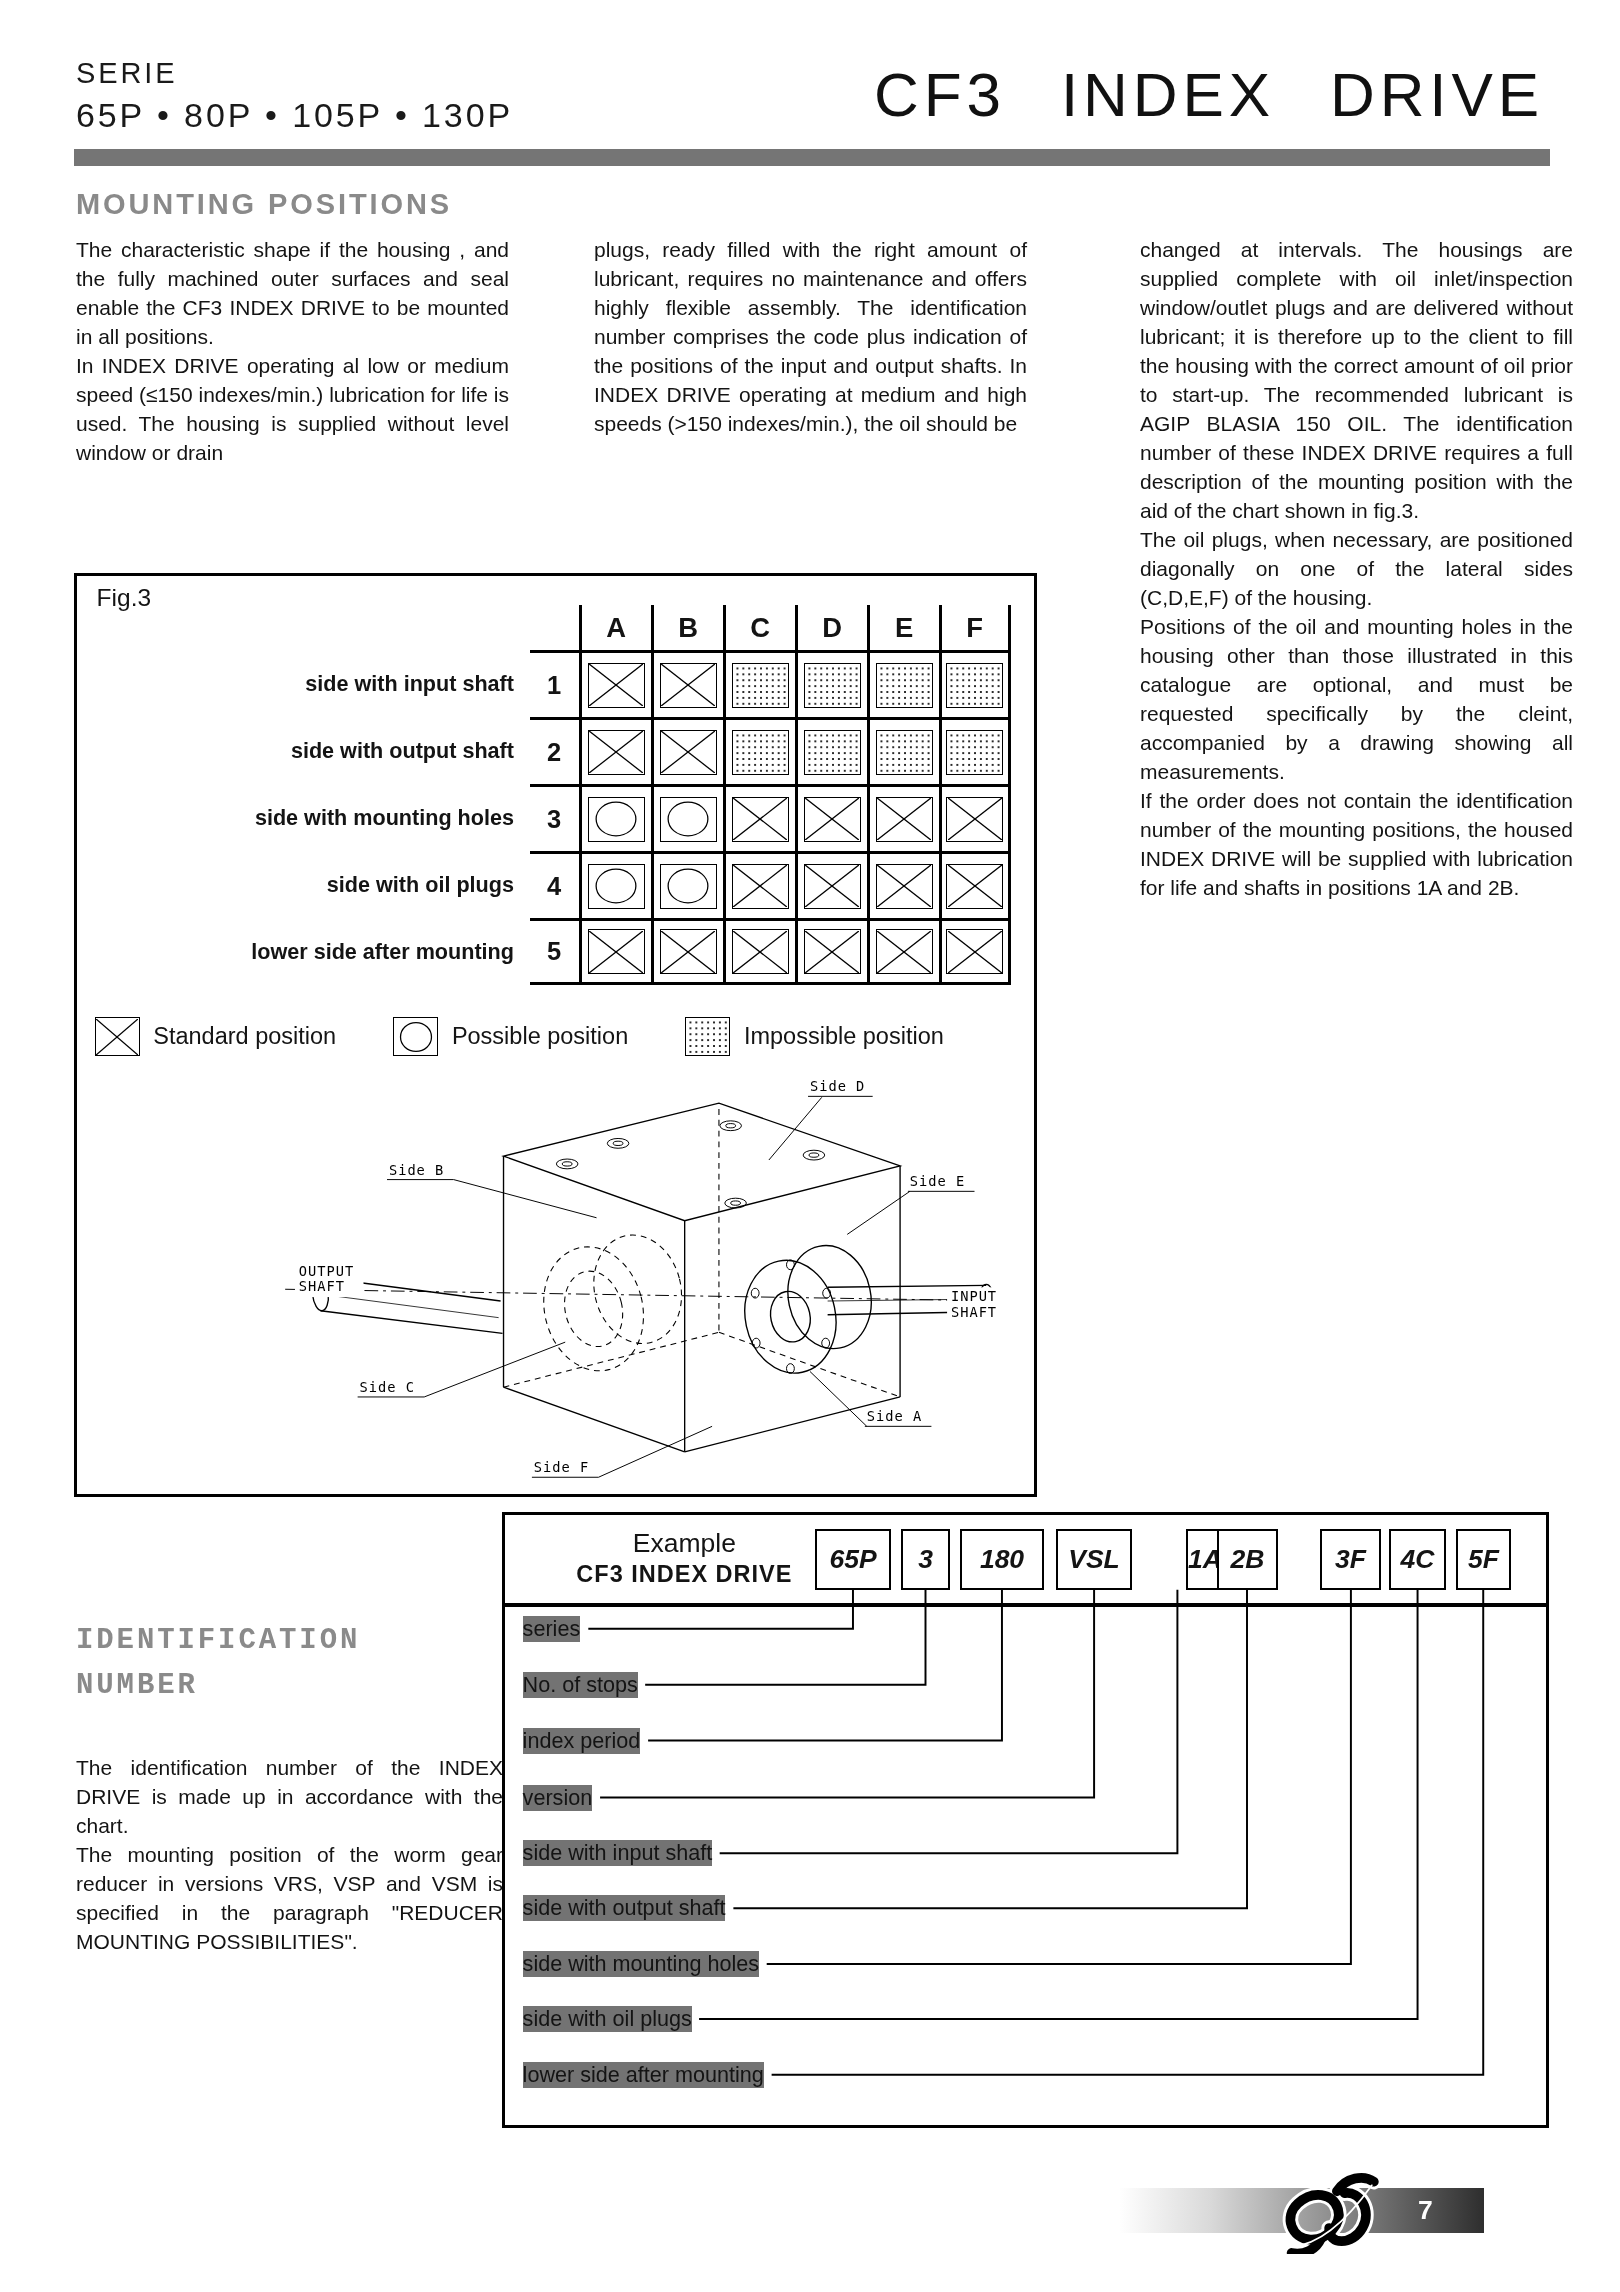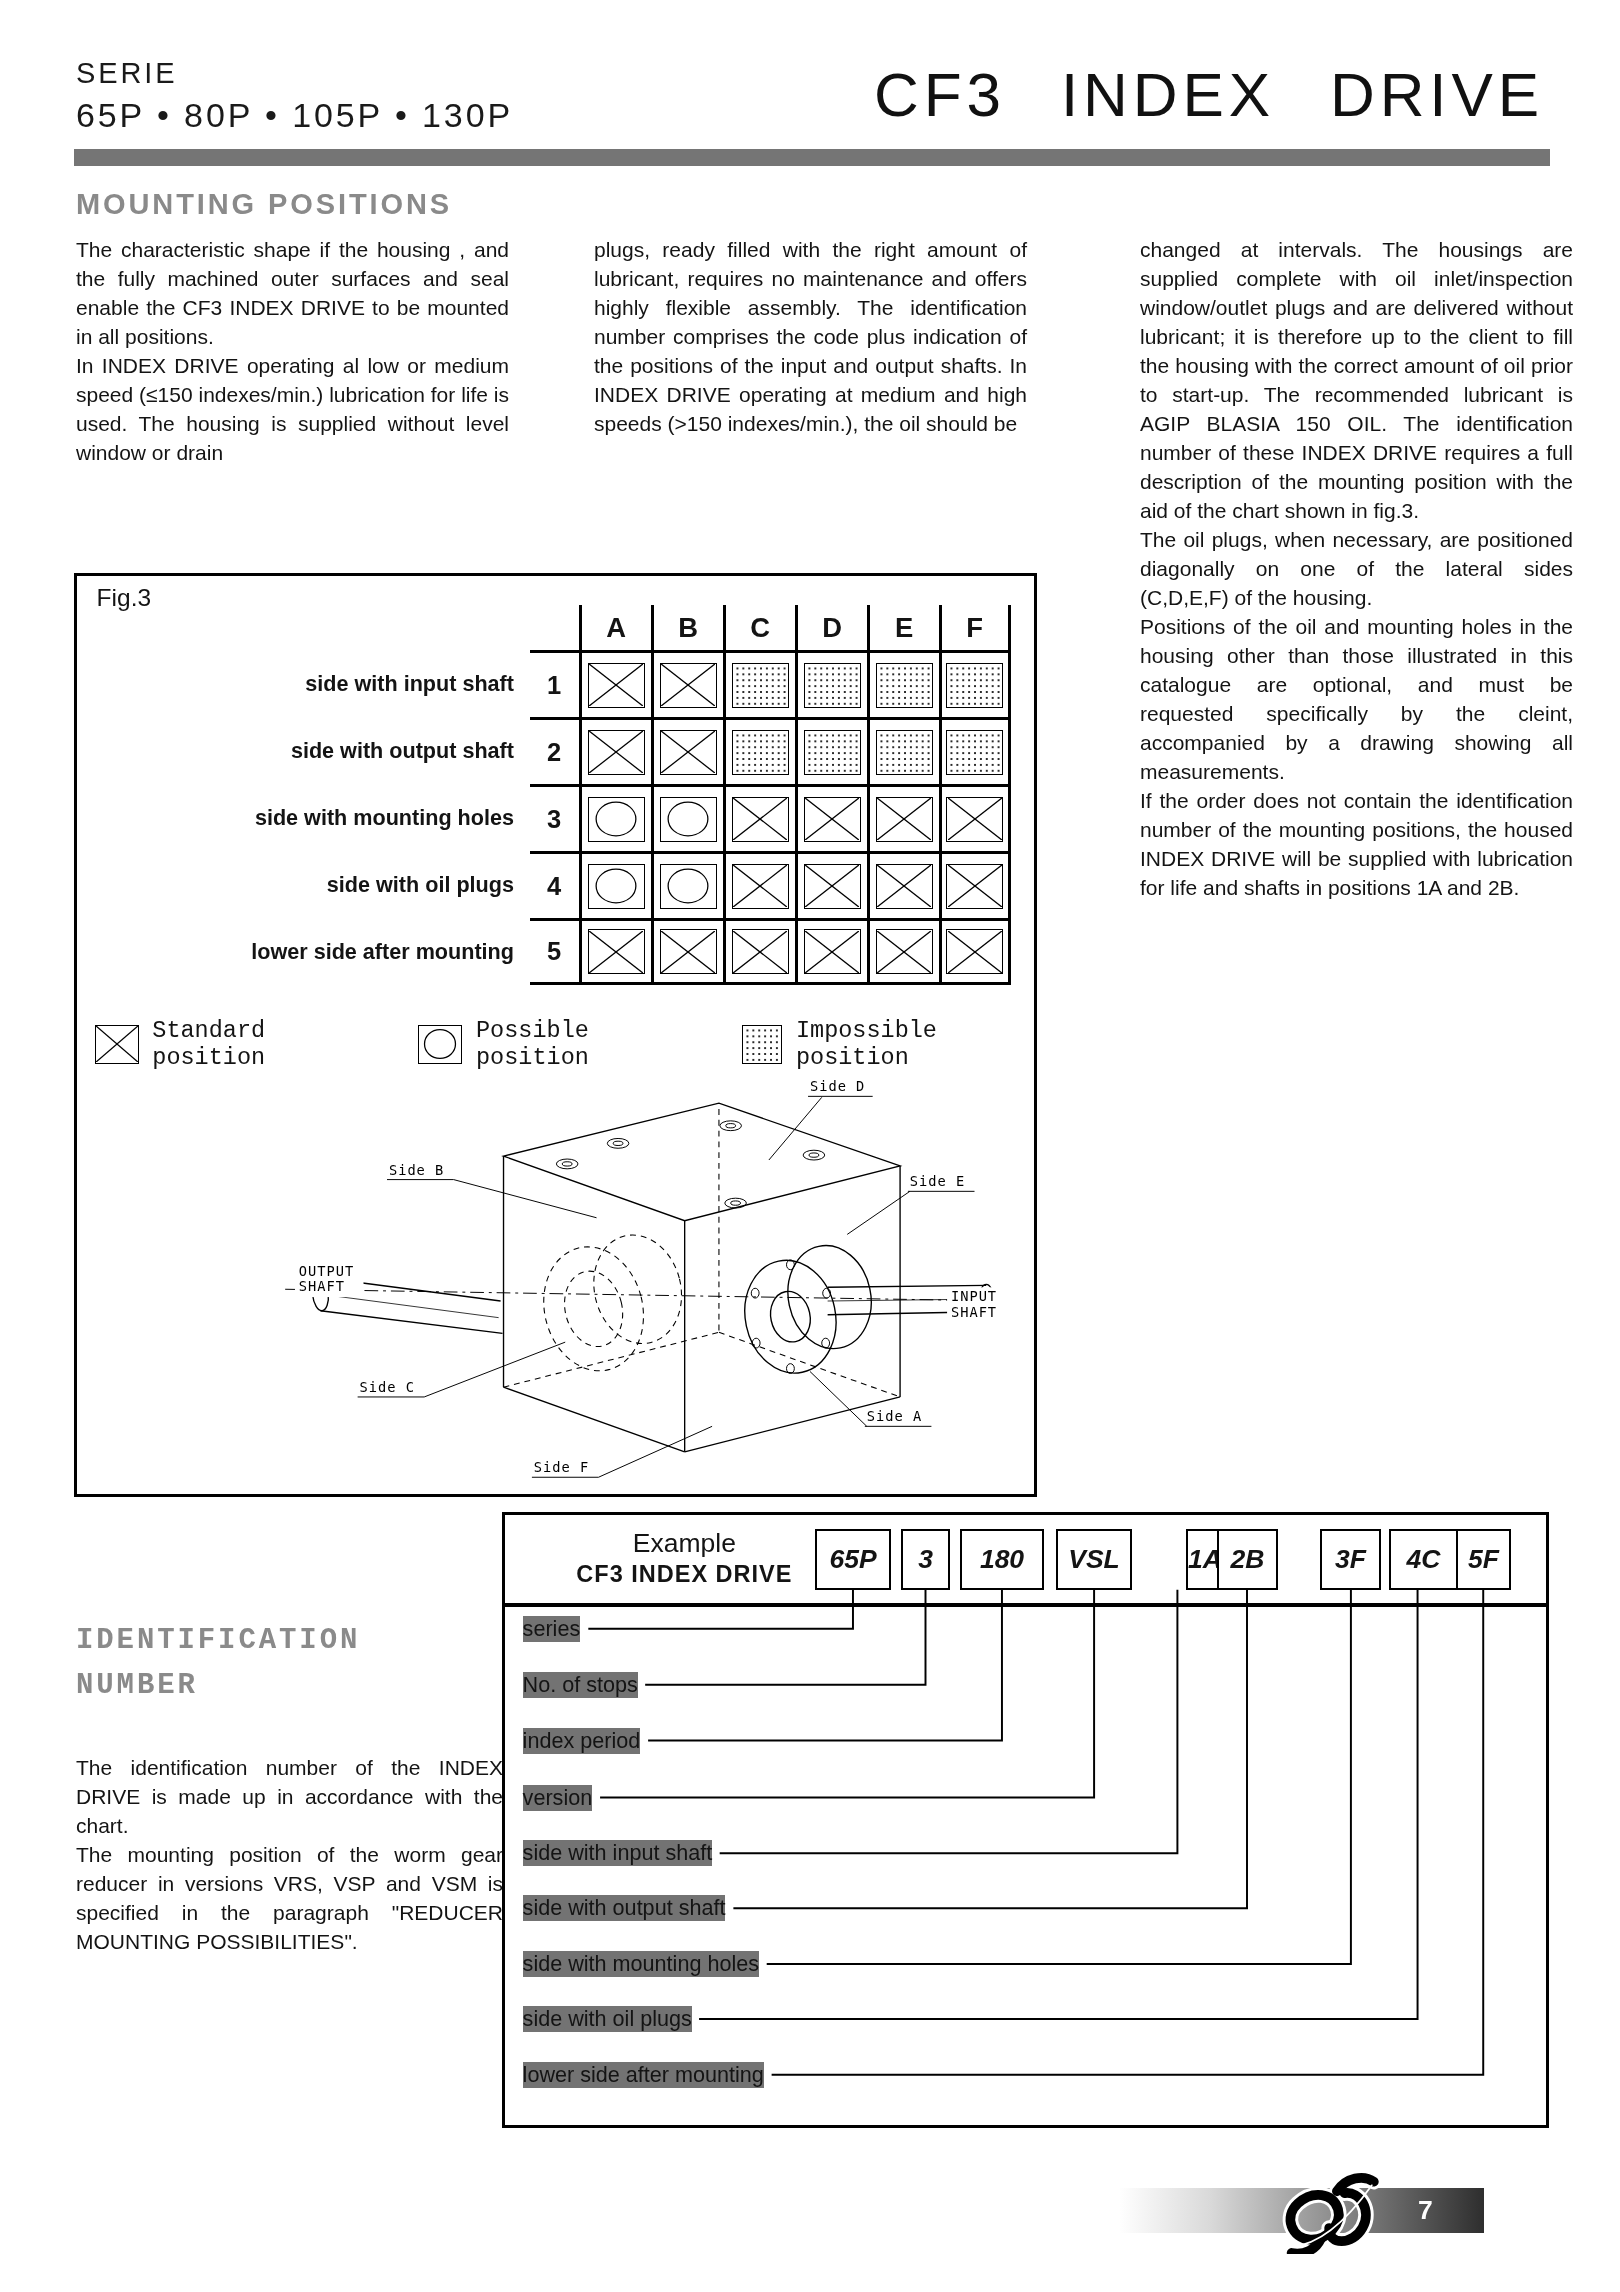--- a/index.html
+++ b/index.html
@@ -37,21 +37,21 @@
           font-weight:bold;border-top:3.9px solid #000;}
   .pt-num.lastrow{border-bottom:3.9px solid #000;}
   .pt-cell{display:flex;align-items:center;justify-content:center;
            border-left:3.9px solid #000;border-top:3.9px solid #000;}
   .pt-cell.last{border-right:3.9px solid #000;}
   .pt-cell.lastrow{border-bottom:3.9px solid #000;}
   .sym{box-sizing:border-box;border:1.5px solid #000;background:#fff;
        display:inline-flex;align-items:center;justify-content:center;}
   .sym.dots{background-image:radial-gradient(#2b2b2b 1px,transparent 1.3px);
             background-size:5.9px 5.9px;background-position:1.5px 1.5px;}
-  .legend{position:absolute;left:17.6px;top:441px;display:flex;gap:57px;align-items:flex-start;font-family:Liberation Mono, monospace;}
+  .legend{position:absolute;left:17.6px;top:441px;display:flex;gap:57px;align-items:flex-start;}
   .legend-item{display:flex;align-items:center;gap:13.7px;}
   .legend-label{font-size:23.5px;}
   .drawing-wrap{position:absolute;left:196px;top:490px;width:745px;height:423px;}
   .draw-label{font-family:"DejaVu Sans Mono",monospace;font-size:14px;letter-spacing:1px;fill:#000;}
   
   #id-heading{left:76px;top:1619px;line-height:1.55;font-family:Liberation Mono, monospace;}
   #id-body{left:76px;top:1753px;width:427px;}
   
   .example-box{position:absolute;left:502px;top:1512px;width:1047px;height:616px;
                border:3.9px solid #000;box-sizing:border-box;background:#fff;}
@@ -446,21 +446,21 @@
     <div class="ex-title-2">CF3 INDEX DRIVE</div>
   </div>
   <div class="ex-rule"></div>
 <div class="codebox" style="left:310px;width:76px">65P</div>
     <div class="codebox" style="left:396px;width:49px">3</div>
     <div class="codebox" style="left:455px;width:84px">180</div>
     <div class="codebox" style="left:551px;width:76px">VSL</div>
     <div class="codebox" style="left:681px;width:38px">1A</div>
     <div class="codebox" style="left:712px;width:61px">2B</div>
     <div class="codebox" style="left:815px;width:61px">3F</div>
-    <div class="codebox" style="left:884px;width:69px">4C</div>
+    <div class="codebox" style="left:884px;width:57px">4C</div>
     <div class="codebox" style="left:951px;width:55px">5F</div>
     <div class="ex-label" style="top:101px">series</div>
     <div class="ex-label" style="top:157px">No. of stops</div>
     <div class="ex-label" style="top:213px">index period</div>
     <div class="ex-label" style="top:270px">version</div>
     <div class="ex-label" style="top:325px">side with input shaft</div>
     <div class="ex-label" style="top:380px">side with output shaft</div>
     <div class="ex-label" style="top:436px">side with mounting holes</div>
     <div class="ex-label" style="top:491px">side with oil plugs</div>
     <div class="ex-label" style="top:547px">lower side after mounting</div>

